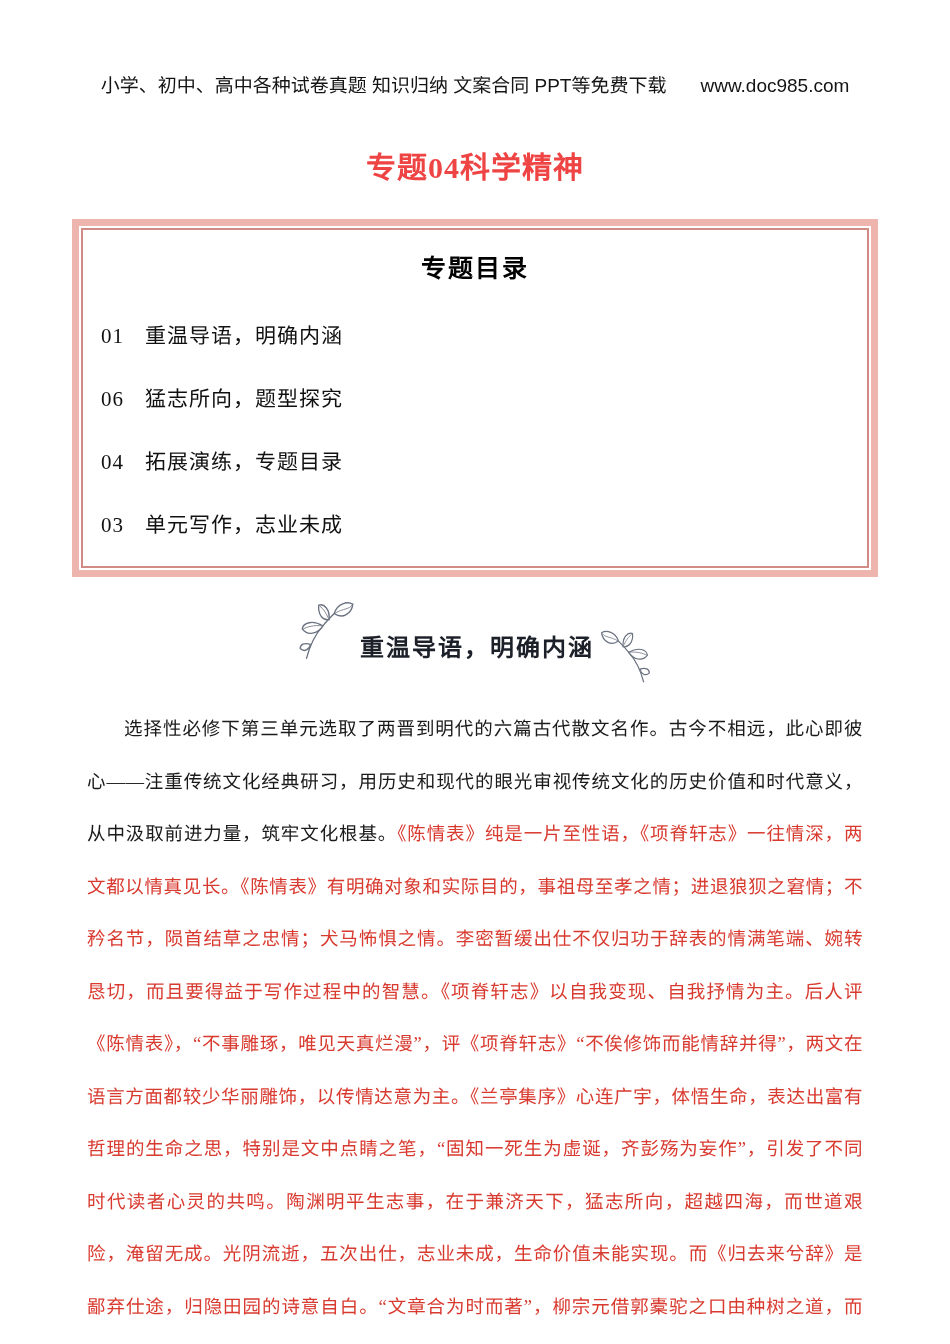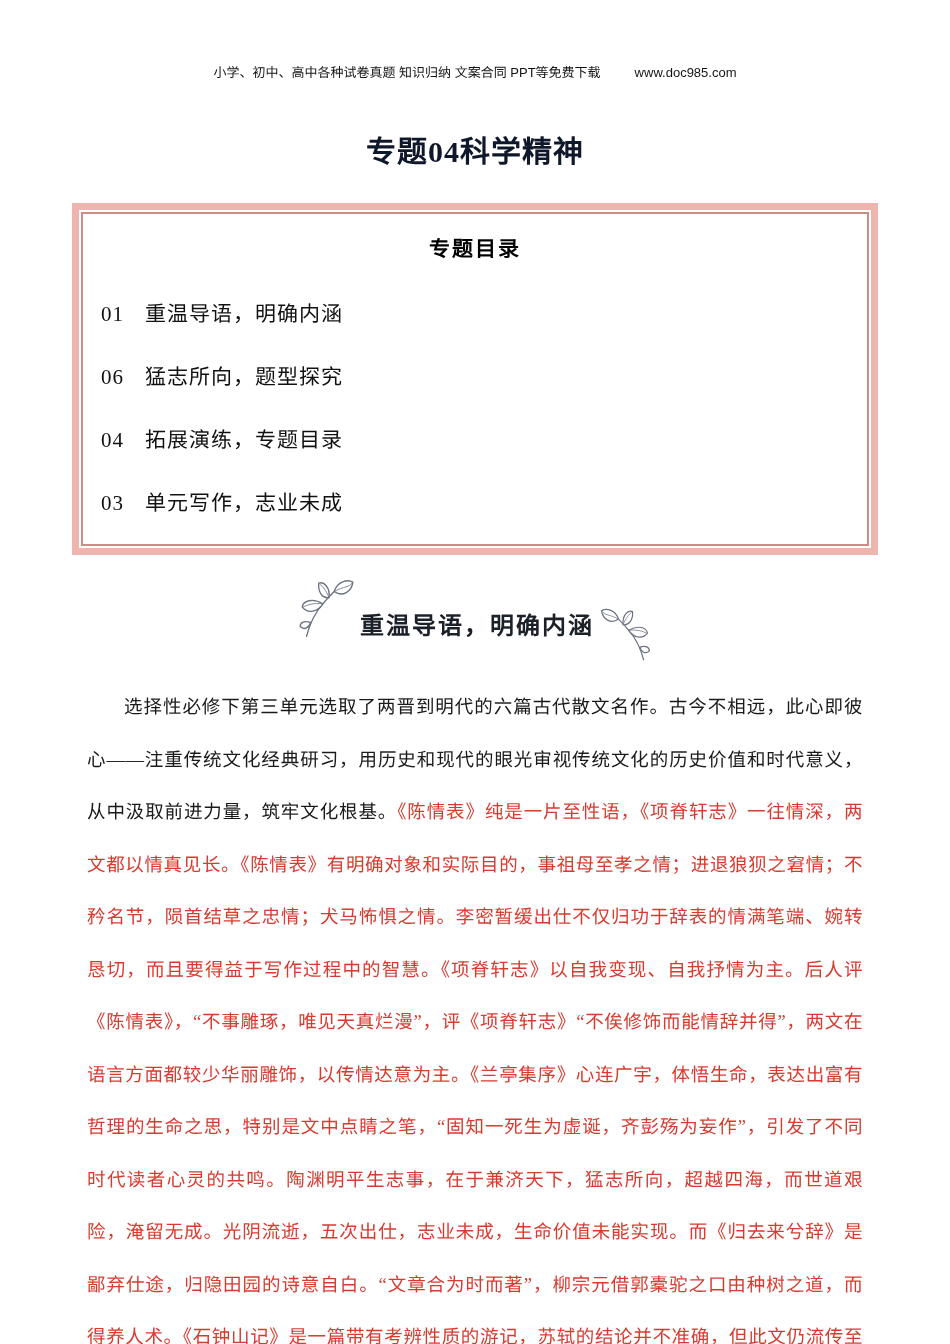--- a/index.html
+++ b/index.html
@@ -10,53 +10,54 @@
     margin: 0 auto;
     font-family: "Liberation Serif", "DejaVu Serif", serif;
     color: #1a1a1a;
     position: relative;
   }
 
   
   .doc-header {
     padding-top: 62px;
     text-align: center;
-    font-size: 13px;
+    font-size: 19px;
     color: #141414;
     font-family: "Liberation Sans", "DejaVu Sans", sans-serif;
     white-space: nowrap;
+    margin-top: 8px;
   }
   .doc-header .gap { display: inline-block; width: 34px; }
 
   
   .doc-title {
     margin-top: 46px;
     text-align: center;
     font-size: 30px;
     font-weight: bold;
     letter-spacing: 1px;
-    color: #0f172a;
+    color: #ef4444;
   }
 
   
   .toc-frame {
     width: 806px;
     margin: 32px auto 0 auto;
     border: 7px solid #eeb4ae;
     padding: 2px;
     background: #fff;
   }
   .toc-inner {
     border: 2px solid #d08b84;
     padding: 18px 18px 30px 18px;
     background: #fff;
   }
   .toc-heading {
     text-align: center;
-    font-size: 21px;
+    font-size: 25px;
     font-weight: bold;
     color: #000;
     letter-spacing: 2px;
   }
   .toc-list { list-style: none; }
   .toc-item {
     margin-top: 41px;
     font-size: 21px;
     line-height: 22px;
     color: #111;

